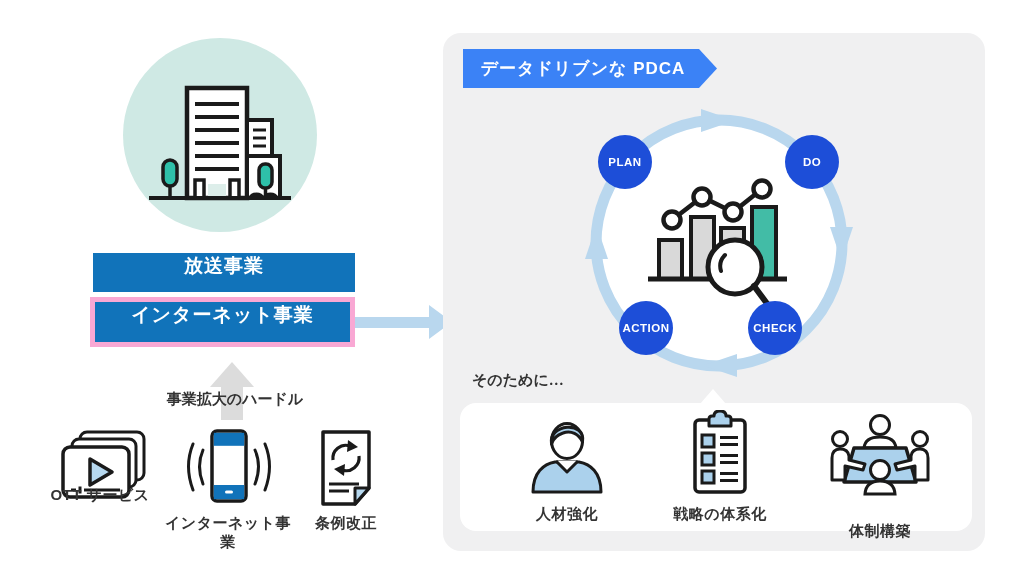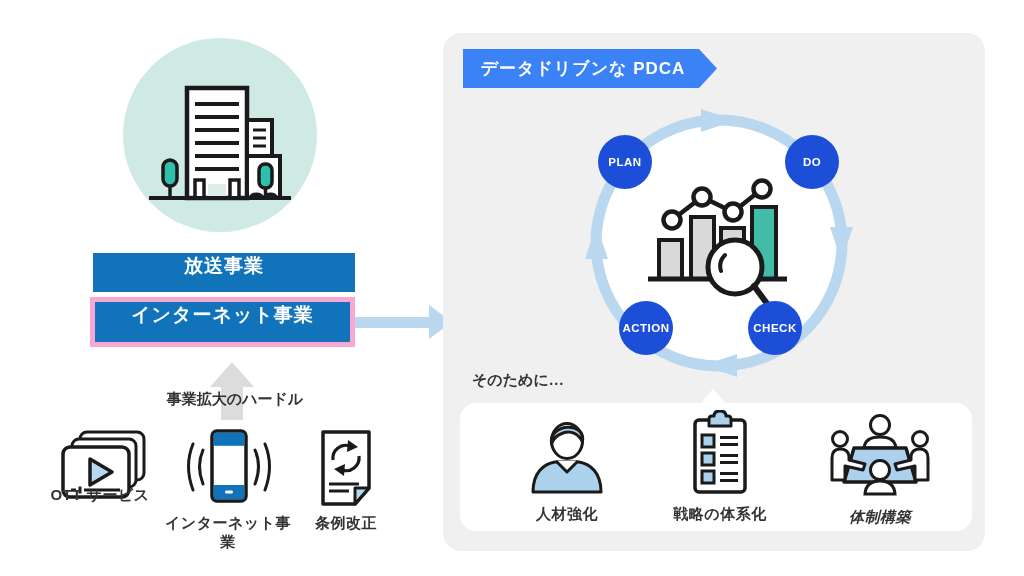--- a/index.html
+++ b/index.html
@@ -207,15 +207,15 @@
     <circle cx="93" cy="27" r="7.5" fill="#fff" stroke="#1a1a1a" stroke-width="3"></circle>
     <polygon points="27,36 79,36 89,70 17,70" fill="#abd1ec" stroke="#1a1a1a" stroke-width="3.5" stroke-linejoin="round"></polygon>
     <path d="M5,68 L5,46 Q5,37 13,37 Q21,37 22,44 L22,48 L38,52 L36,58 L18,54 L18,68 Z" fill="#fff" stroke="#1a1a1a" stroke-width="3" stroke-linejoin="round"></path>
     <path d="M101,68 L101,46 Q101,37 93,37 Q85,37 84,44 L84,48 L68,52 L70,58 L88,54 L88,68 Z" fill="#fff" stroke="#1a1a1a" stroke-width="3" stroke-linejoin="round"></path>
     <circle cx="53" cy="58" r="9.5" fill="#fff" stroke="#1a1a1a" stroke-width="3"></circle>
     <path d="M38,82 Q39,69 53,69 Q67,69 68,82 Z" fill="#fff" stroke="#1a1a1a" stroke-width="3"></path>
   </svg>
 
   <div class="abs small-label" style="left:507px;top:505px;width:120px;">人材強化</div>
   <div class="abs small-label" style="left:655px;top:505px;width:130px;">戦略の体系化</div>
-  <div class="abs small-label" style="left:820px;top:508px;width:120px;font-style:italic;">体制構築</div>
+  <div class="abs small-label" style="left:820px;top:522px;width:120px;">体制構築</div>
 
 </div>
 
 </body></html>

